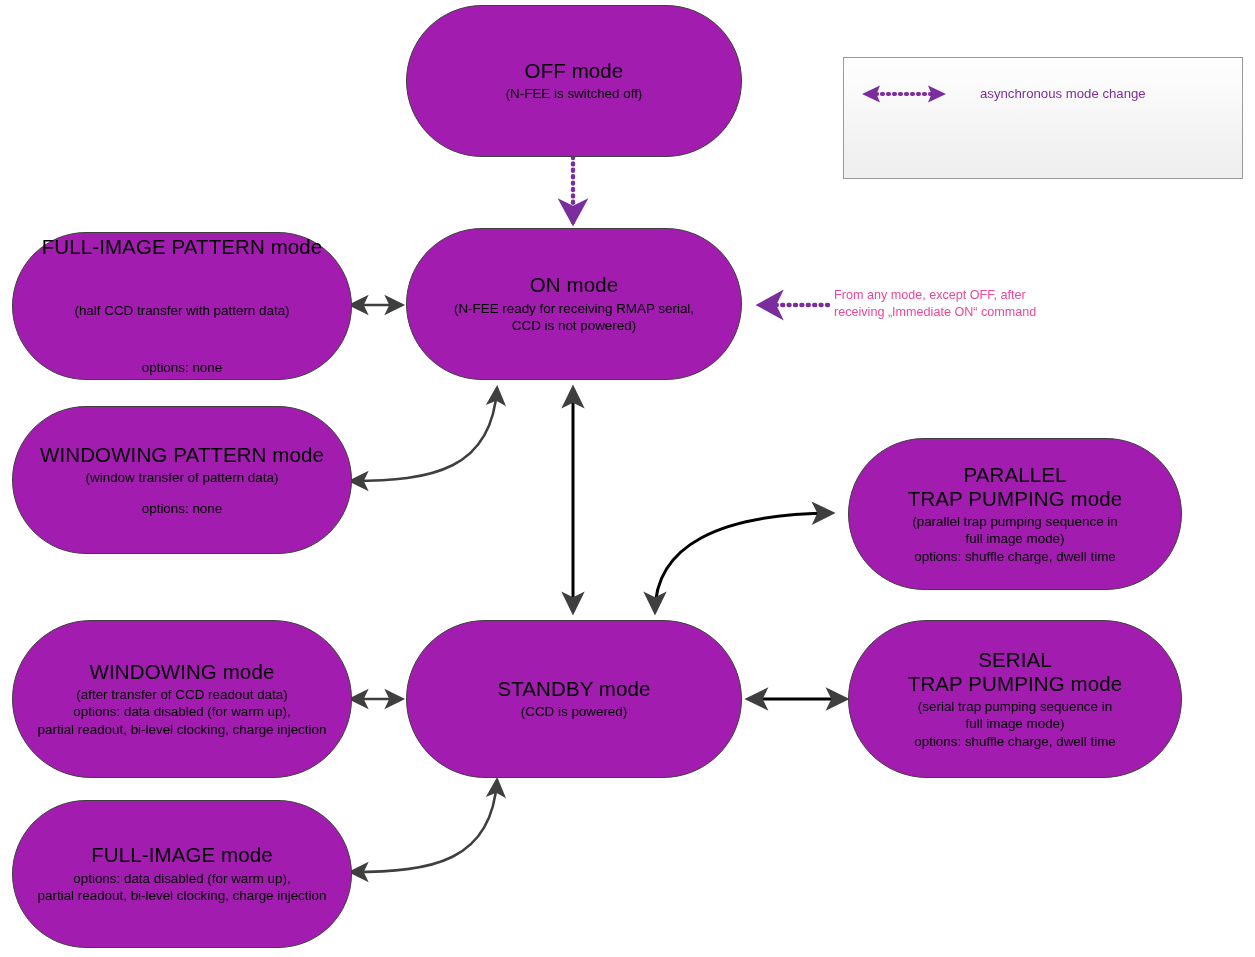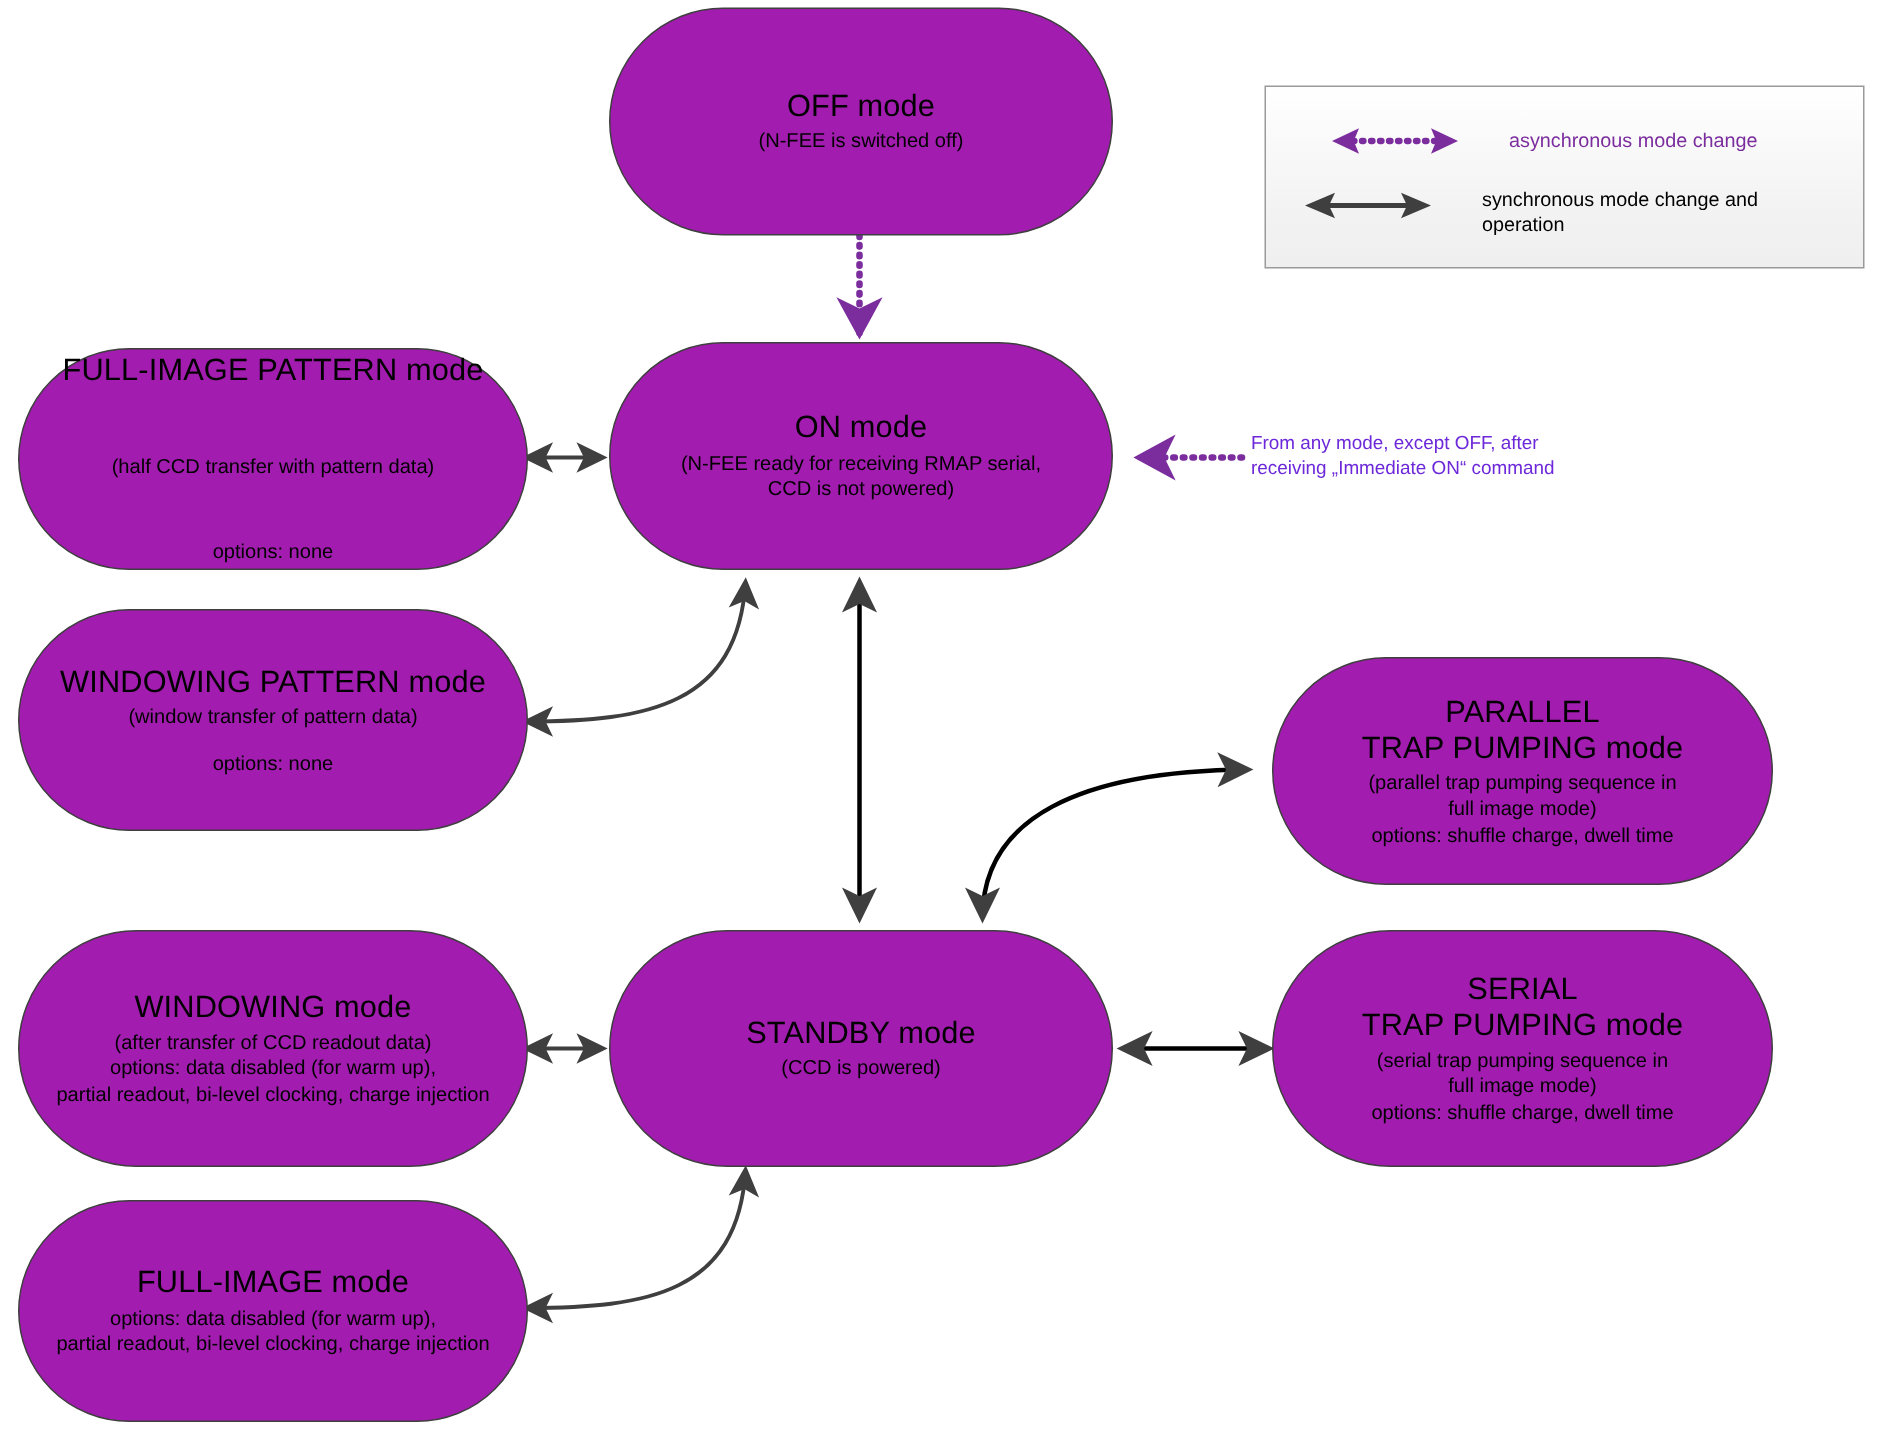--- a/index.html
+++ b/index.html
@@ -44,21 +44,21 @@
   }
   .legend-row{position:absolute;display:flex;align-items:flex-start;}
   .legend-label{font-size:13.2px;line-height:1.32;}
   .legend-label.async{color:#7b2d9e;}
   .legend-label.sync{color:#000000;}
 
   .ann{
     position:absolute;
     font-size:12.6px;
     line-height:1.33;
-    color:#6d28d9;
+    color:#ec4899;
     text-align:left;
     white-space:nowrap;
   }
 </style>
 </head>
 <body>
 
 <div id="stage">
 
   <svg class="edges" viewBox="0 0 1255 957">
@@ -153,35 +153,24 @@
     <div class="sub tight">options: shuffle charge, dwell time</div>
   </div>
 
   <div class="ann" style="left:834px;top:287px;">
     <div>From any mode, except OFF, after</div>
     <div>receiving „Immediate ON“ command</div>
   </div>
 
   <div id="legend" style="left:843px;top:57px;width:400px;height:122px;">
 
-    <div class="legend-row" style="left:42px;top:26px;">
+    <div class="legend-row" style="left:16px;top:26px;">
       <svg width="88" height="20" viewBox="0 0 88 20">
         <path d="M16,10 L72,10" stroke="#7b2d9e" stroke-width="4.2" fill="none" stroke-dasharray="1 5" stroke-linecap="round"></path>
         <path d="M2,10 L20,1.5 L16.5,10 L20,18.5 Z" fill="#7b2d9e"></path>
         <path d="M86,10 L68,1.5 L71.5,10 L68,18.5 Z" fill="#7b2d9e"></path>
       </svg>
       <div class="legend-label async" style="margin-left:32px;margin-top:1px;">asynchronous mode change</div>
     </div>
 
-    <div class="legend-row" style="left:24px;top:69px;">
-      <svg width="88" height="20" viewBox="0 0 88 20">
-        <path d="M14,10 L74,10" stroke="#3f3f3f" stroke-width="3.2" fill="none"></path>
-        <path d="M2,10 L22,1.5 L18,10 L22,18.5 Z" fill="#3f3f3f"></path>
-        <path d="M86,10 L66,1.5 L70,10 L66,18.5 Z" fill="#3f3f3f"></path>
-      </svg>
-      <div style="margin-left:32px;margin-top:-3px;">
-        <div class="legend-label sync">synchronous mode change and</div>
-        <div class="legend-label sync">operation</div>
-      </div>
-    </div>
   </div>
 
 </div>
 
 </body></html>

